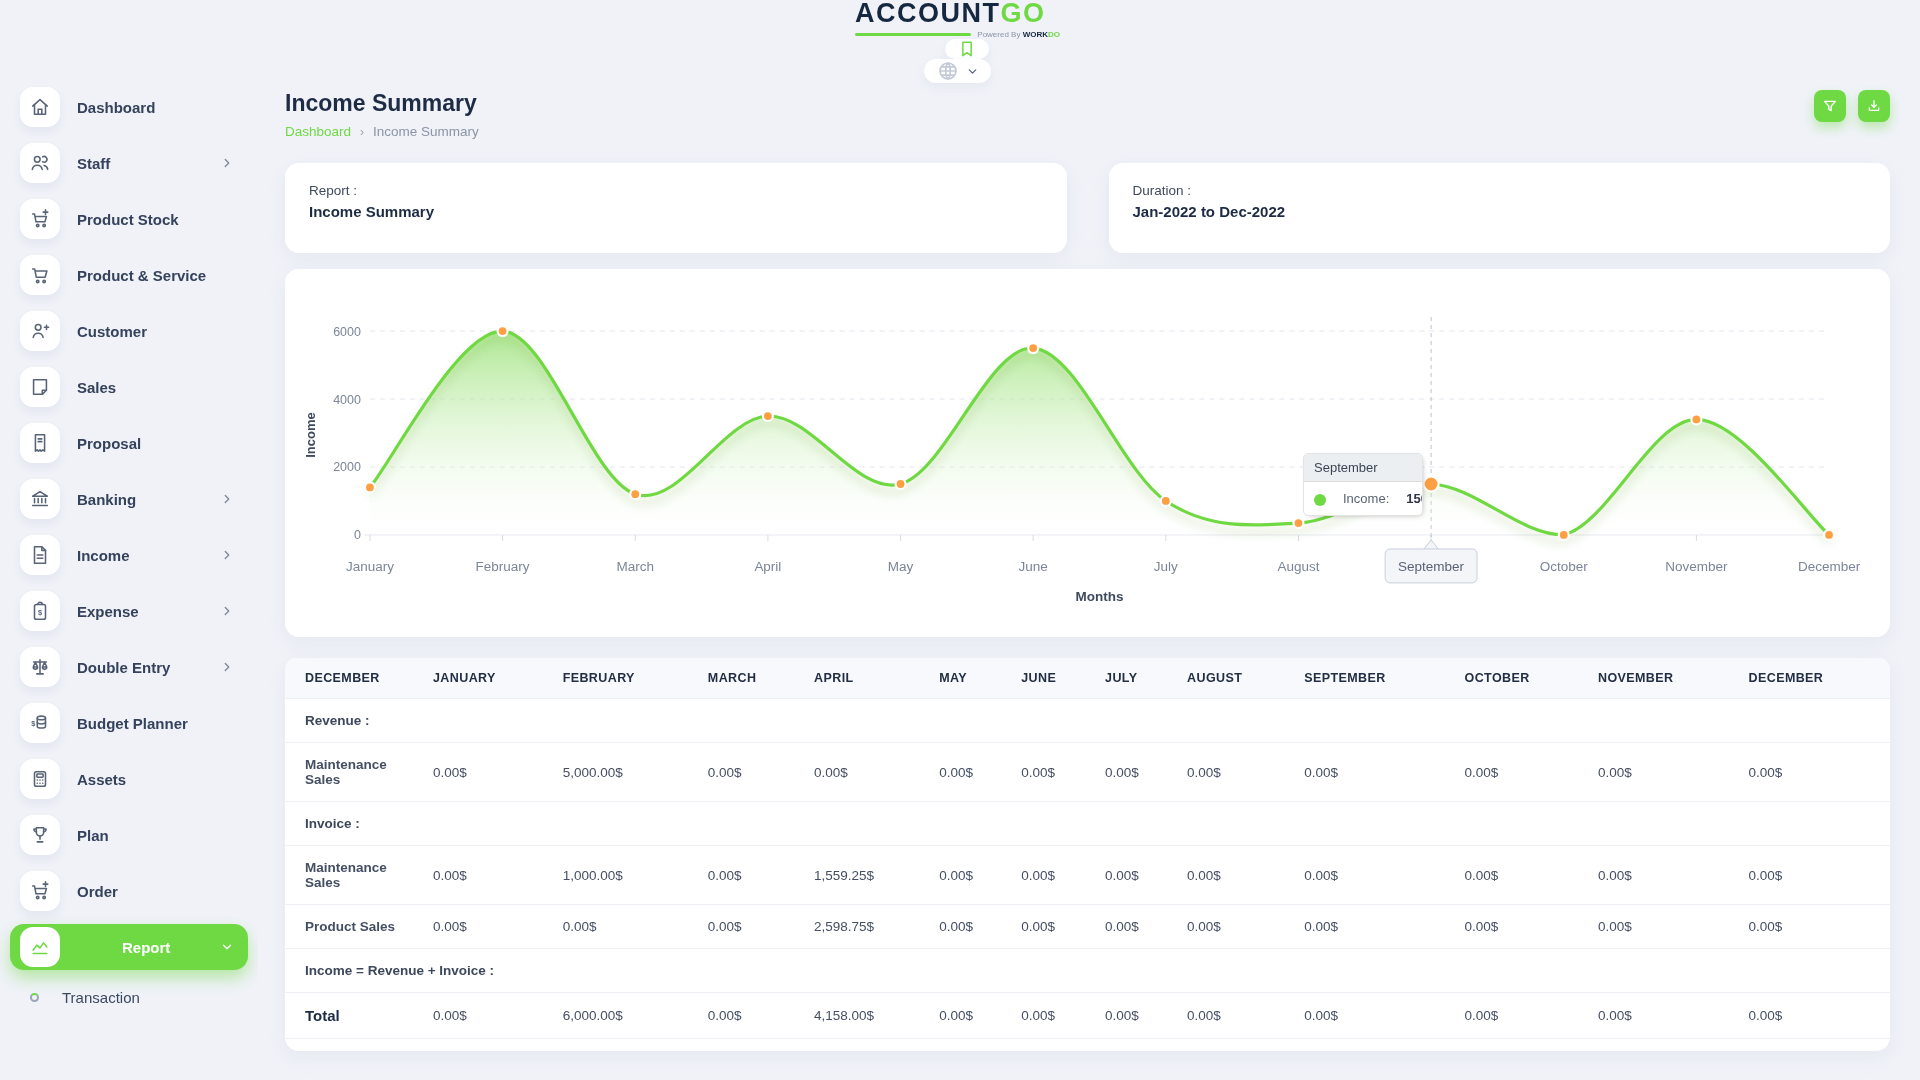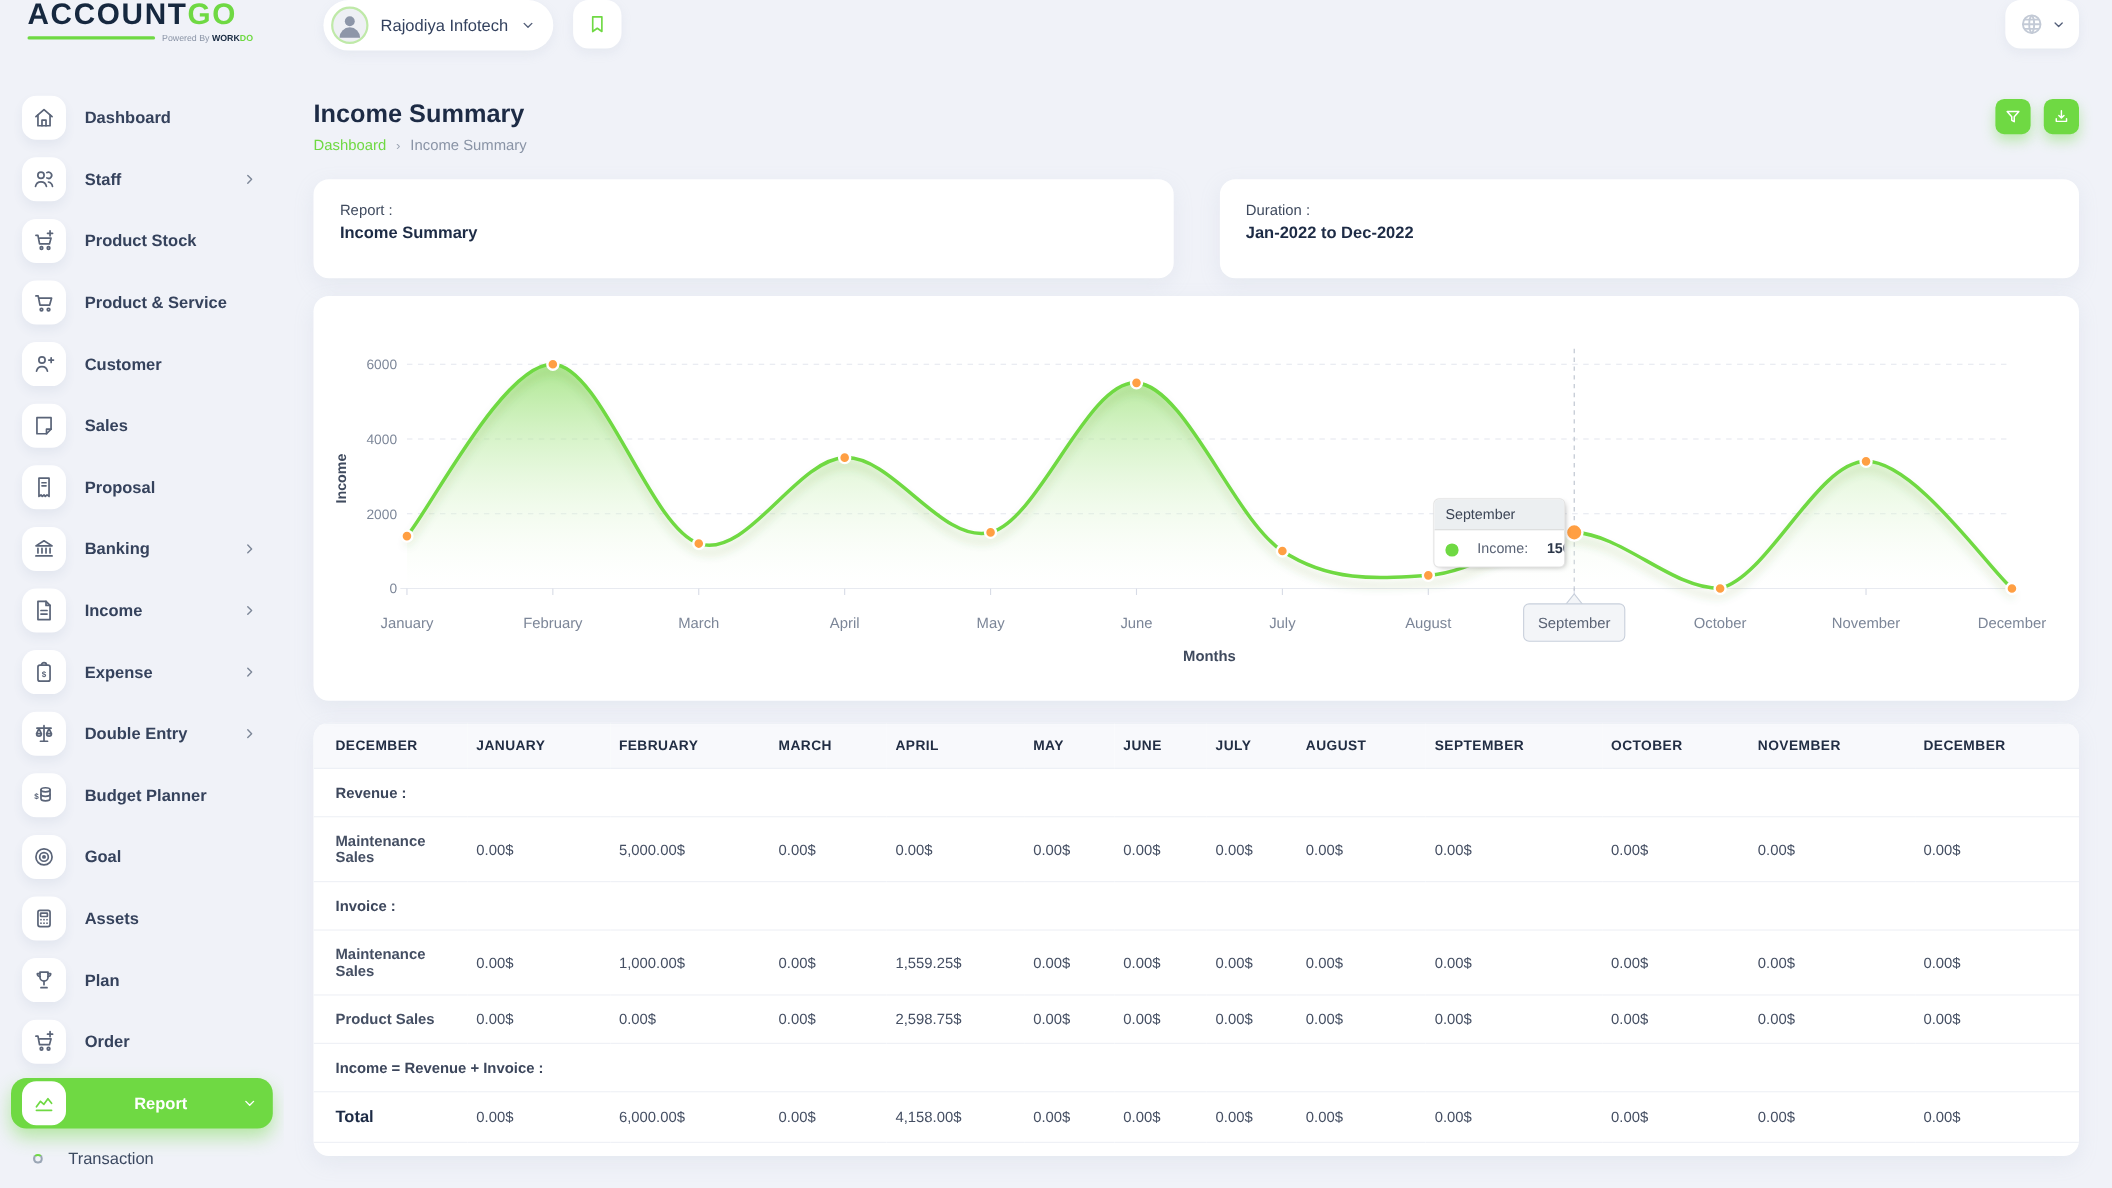--- a/index.html
+++ b/index.html
@@ -1,21 +1,21 @@
 <!DOCTYPE html>
 <html><head>
 <meta charset="utf-8">
 <style>
   * { margin:0; padding:0; box-sizing:border-box; }
   html,body { width:1920px; height:1080px; overflow:hidden;
     font-family:"Liberation Sans","DejaVu Sans",sans-serif;
     background:#f0f2f8; color:#2b3a55; }
 
   
-  .topbar { height:70px; display:flex; padding:0 30px 0 25px; }
+  .topbar { height:70px; display:flex; align-items:center; padding:0 30px 0 25px;flex-direction:column; }
   .logo { width:205px; }
   .logo-main { font-size:27px; font-weight:800; letter-spacing:1.5px; line-height:1; }
   .logo-account { color:#16283f; }
   .logo-go { color:#6fd943; }
   .logo-sub { display:flex; align-items:center; margin-top:3px; }
   .logo-bar { flex:1; height:3px; background:#6fd943; border-radius:2px; margin-right:6px; }
   .logo-powered { font-size:8px; color:#8a94a6; white-space:nowrap; }
   .logo-work { color:#16283f; font-weight:700; }
   .logo-do { color:#6fd943; font-weight:700; }
 
@@ -98,34 +98,20 @@
 
 <div class="topbar">
   <div class="logo">
     <div class="logo-main"><span class="logo-account">ACCOUNT</span><span class="logo-go">GO</span></div>
     <div class="logo-sub">
       <span class="logo-bar"></span>
       <span class="logo-powered"><span>Powered By</span> <span class="logo-work">WORK</span><span class="logo-do">DO</span></span>
     </div>
   </div>
 
-  <div class="company-pill">
-    <span class="avatar">
-      <svg width="30" height="30" viewBox="0 0 24 24">
-          <circle cx="12" cy="9" r="3.6" fill="#8d96a8"></circle>
-          <path d="M4.5 21a7.5 7.5 0 0115 0z" fill="#8d96a8"></path>
-        </svg>
-    </span>
-    <span class="company-name">Rajodiya Infotech</span>
-    <span style="display:flex;color:#55607a;">
-      <svg width="14" height="14" viewBox="0 0 24 24" fill="none" stroke="currentColor" stroke-width="2.2" stroke-linecap="round" stroke-linejoin="round">
-          <path d="M6 9l6 6 6-6"></path>
-        </svg>
-    </span>
-  </div>
 
   <div class="icon-btn">
     <span style="display:flex;color:#6fd943;">
       <svg width="20" height="20" viewBox="0 0 24 24" fill="none" stroke="currentColor" stroke-width="1.8" stroke-linecap="round" stroke-linejoin="round">
           <path d="M7 4h10v16l-5-3.6L7 20z"></path>
         </svg>
     </span>
   </div>
 
   <div class="spacer"></div>
@@ -285,30 +271,20 @@
       <div class="side-item">
         <span class="side-tile">
           <svg width="22" height="22" viewBox="0 0 24 24" fill="none" stroke="currentColor" stroke-width="1.7" stroke-linecap="round" stroke-linejoin="round">
             <ellipse cx="13.5" cy="6.5" rx="4.5" ry="2"></ellipse>
             <path d="M9 6.5v9c0 1.1 2 2 4.5 2s4.5-.9 4.5-2v-9"></path>
             <path d="M9 11c0 1.1 2 2 4.5 2s4.5-.9 4.5-2"></path>
             <text x="4.6" y="15.6" font-size="8" text-anchor="middle" fill="currentColor" stroke="none" font-weight="bold">$</text>
           </svg>
         </span>
         <span class="side-label">Budget Planner</span>
-      </div>
-      <div class="side-item">
-        <span class="side-tile">
-          <svg width="22" height="22" viewBox="0 0 24 24" fill="none" stroke="currentColor" stroke-width="1.7" stroke-linecap="round" stroke-linejoin="round">
-            <circle cx="12" cy="12" r="8"></circle>
-            <circle cx="12" cy="12" r="4.3"></circle>
-            <circle cx="12" cy="12" r="1.1" fill="currentColor"></circle>
-          </svg>
-        </span>
-        <span class="side-label">Goal</span>
       </div>
       <div class="side-item">
         <span class="side-tile">
           <svg width="22" height="22" viewBox="0 0 24 24" fill="none" stroke="currentColor" stroke-width="1.7" stroke-linecap="round" stroke-linejoin="round">
             <rect x="6" y="4" width="12" height="16" rx="2"></rect>
             <rect x="8.6" y="6.6" width="6.8" height="3.4" rx=".6"></rect>
             <path d="M9 13.2h.01M12 13.2h.01M15 13.2h.01M9 16.6h.01M12 16.6h.01M15 16.6h.01"></path>
           </svg>
         </span>
         <span class="side-label">Assets</span>

